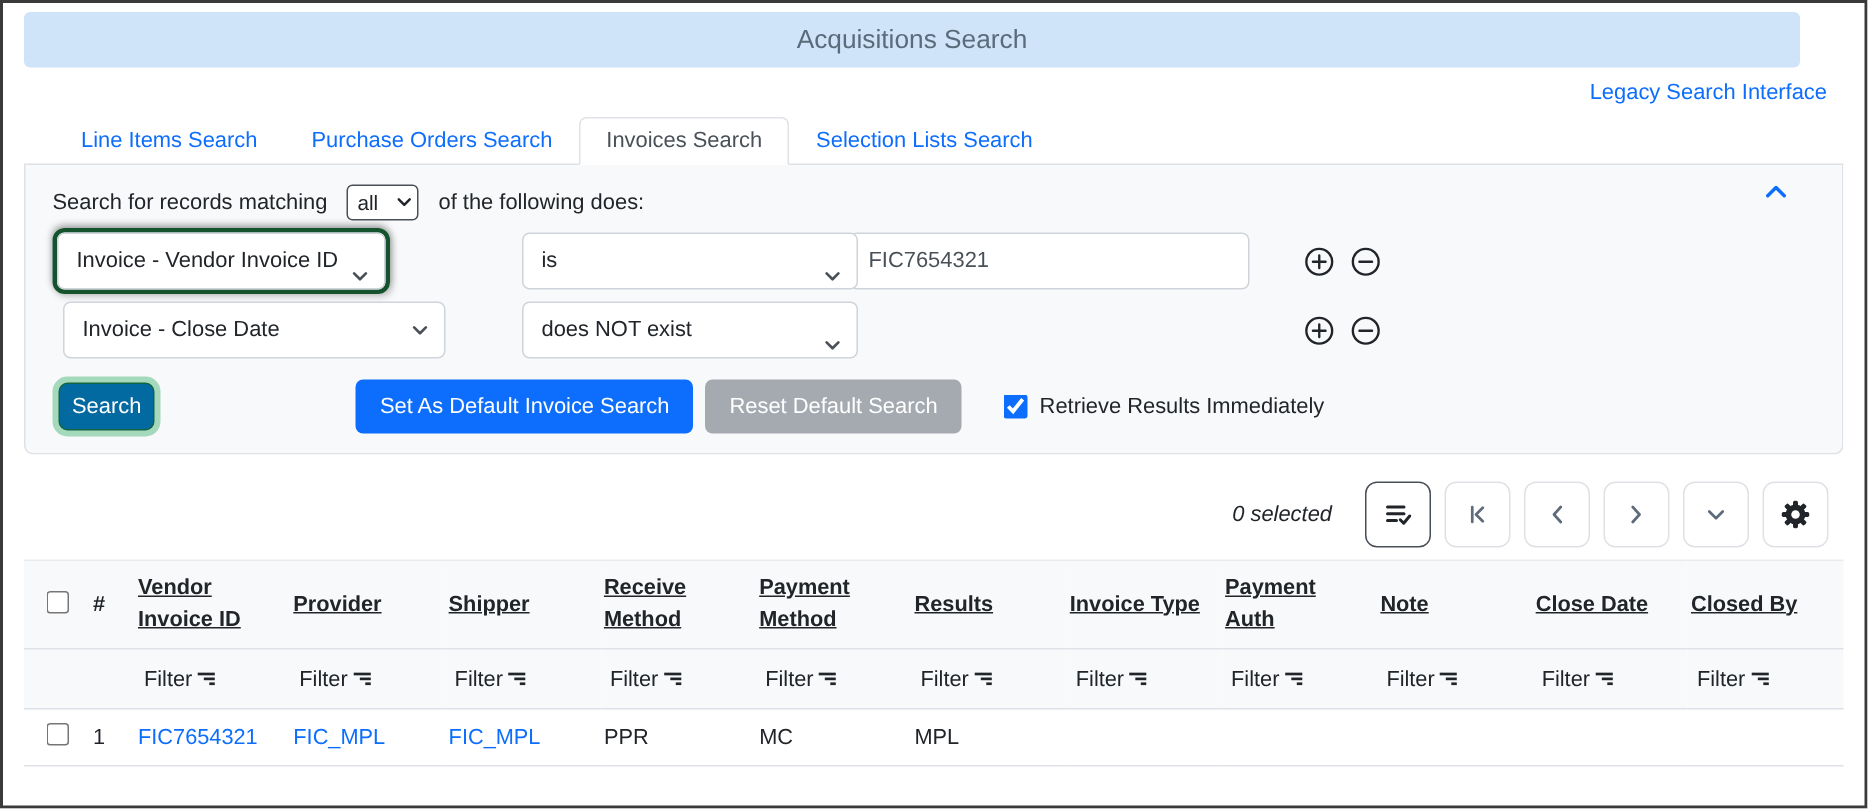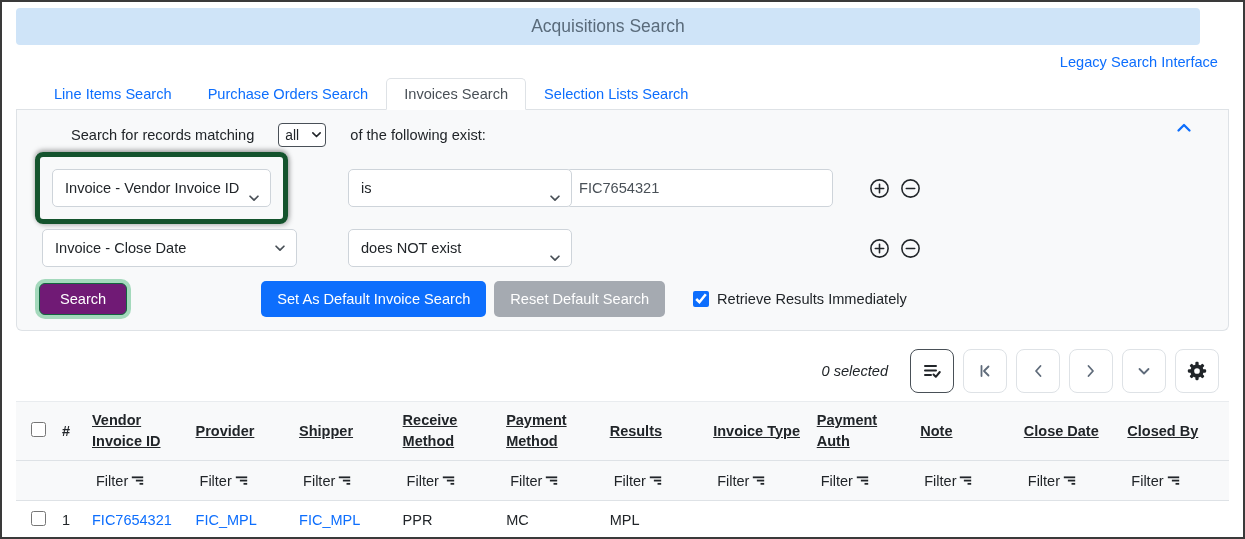--- a/index.html
+++ b/index.html
@@ -49,42 +49,42 @@
   
   .panel {
     margin: 0 14px;
     background: #f8f9fa;
     border: 1px solid #dee2e6;
     border-top: none;
     border-radius: 0 0 6px 6px;
     padding: 13px 0 13px 18px;
     position: relative;
   }
-  .match-row { display:flex; align-items:center; gap:24px; font-size:14.6px;margin-left:36px; }
+  .match-row { display:flex; align-items:center; gap:13px; font-size:14.6px; }
   .mini-select { position:relative; display:inline-block; }
   .mini-select select {
     appearance:none; -webkit-appearance:none;
     height: 24px; width: 48px;
     border: 1px solid #495057; border-radius: 4px;
     background:#fff; font-size: 13.8px; color:#212529;
     padding: 0 18px 0 6px;
     font-family: "Liberation Sans", sans-serif;
   }
   .mini-select .chev { position:absolute; right:3px; top:5px; pointer-events:none; }
   .collapse-btn {
     position:absolute; top:11px; right:36px;
     background:none; border:none; cursor:pointer; line-height:0;
   }
   .term-row { display:flex; align-items:center; margin-top:5px; }
   .term-field { width: 313px; display:flex; align-items:center; }
   .term-field.plain { padding-left: 7px; }
   .callout {
-    border: 5px solid #14532d;
+    border: 3px solid #14532d;
     border-radius: 8px;
-    padding: 12px;
+    padding: 0;
     box-shadow: 0 -2px 5px rgba(0,0,0,.35), 2px 2px 5px rgba(0,0,0,.18);
   }
   .sel { position:relative; width: 255px; }
   .sel select {
     appearance:none; -webkit-appearance:none;
     width:100%; height: 38px;
     border:1px solid #ced4da; border-radius:5px;
     background:#fff; color:#212529; font-size:14.6px;
     padding: 0 30px 0 12px;
     font-family: "Liberation Sans", sans-serif;
@@ -98,23 +98,23 @@
     padding: 0 12px; font-size: 14.6px; color:#495057;
     background:#fff; font-family: "Liberation Sans", sans-serif;
   }
   .value-spacer { margin-left:25px; width:267px; }
   .pm-group { display:flex; gap:10px; margin-left: 36px; }
   .pm-group button { background:none; border:none; cursor:pointer; line-height:0; padding:0; }
   .actions-row { display:flex; align-items:center; margin-top: 14px; }
   .btn { font-family:"Liberation Sans", sans-serif; cursor:pointer; font-size:14.6px; }
   .btn-search {
     margin-left: 4px;
-    background:#701a75; color:#fff;
+    background:#0369a1; color:#fff;
     border:1px solid #13653f; border-radius:6px;
-    padding: 7px 20px;
+    padding: 7px 8px;
     box-shadow: 0 0 0 4px #a4d9bc;
   }
   .btn-setdefault {
     margin-left: 134px;
     background:#0d6efd; color:#fff;
     border:none; border-radius:5px;
     padding: 10px 16px;
   }
   .btn-resetdefault {
     margin-left: 8px;
@@ -199,21 +199,21 @@
       <span class="mini-select">
         <select>
           <option selected="">all</option>
         </select>
         <span class="chev icon">
           <svg width="13" height="13" viewBox="0 0 16 16">
               <path d="M3.5 6 8 10.5 12.5 6" fill="none" stroke="#212529" stroke-width="2" stroke-linecap="round" stroke-linejoin="round"></path>
             </svg>
         </span>
       </span>
-      <span>of the following exist:</span>
+      <span>of the following does:</span>
     </div>
 
     <div class="term-row">
       <div class="term-field">
         <div class="callout">
           <span class="sel">
             <select>
               <option selected="">Invoice - Vendor Invoice ID</option>
             </select>
             <span class="chev icon">

